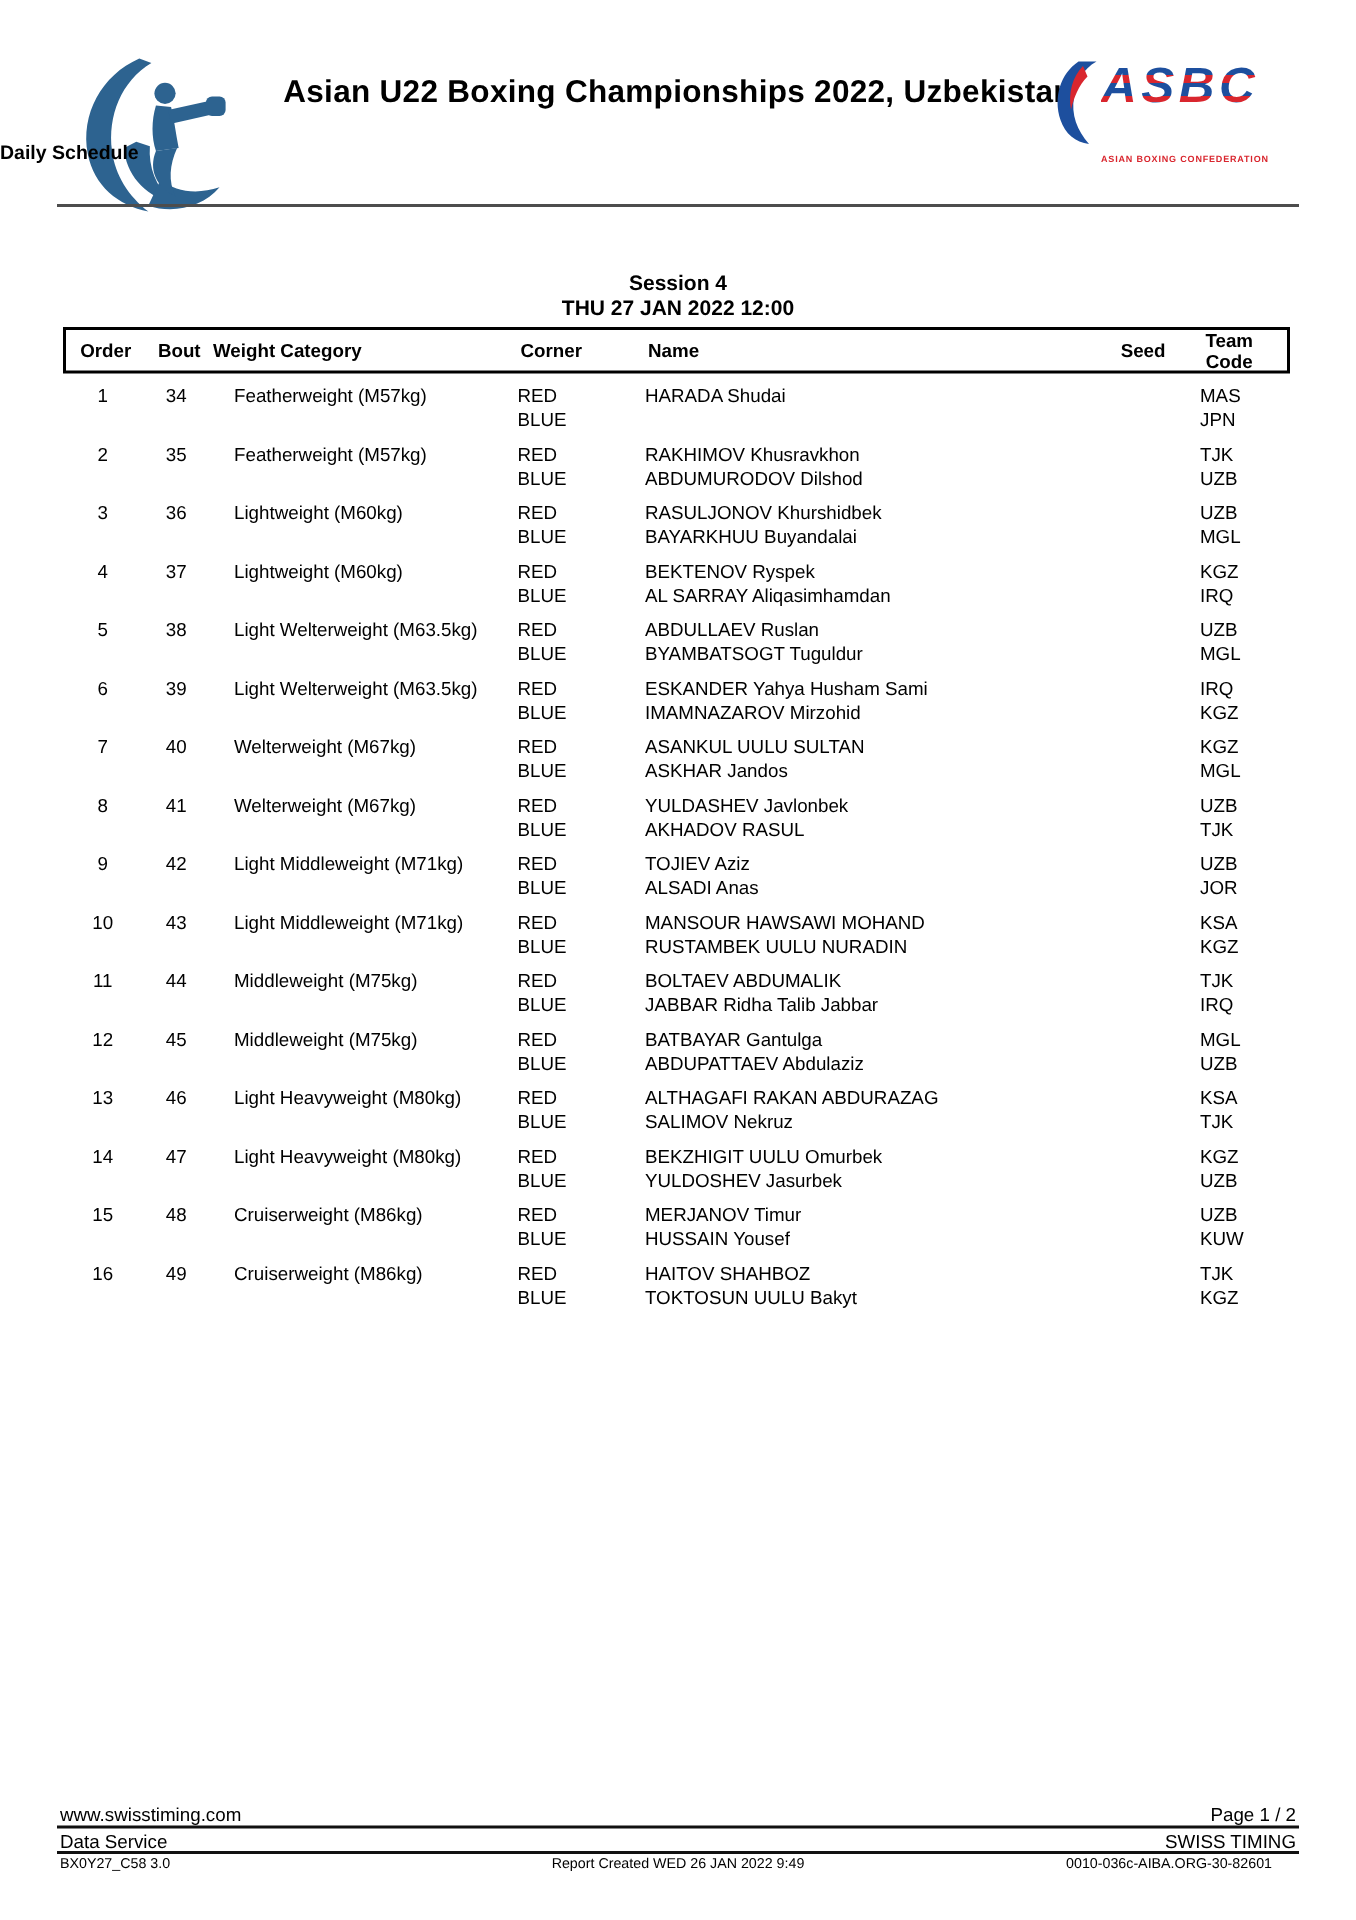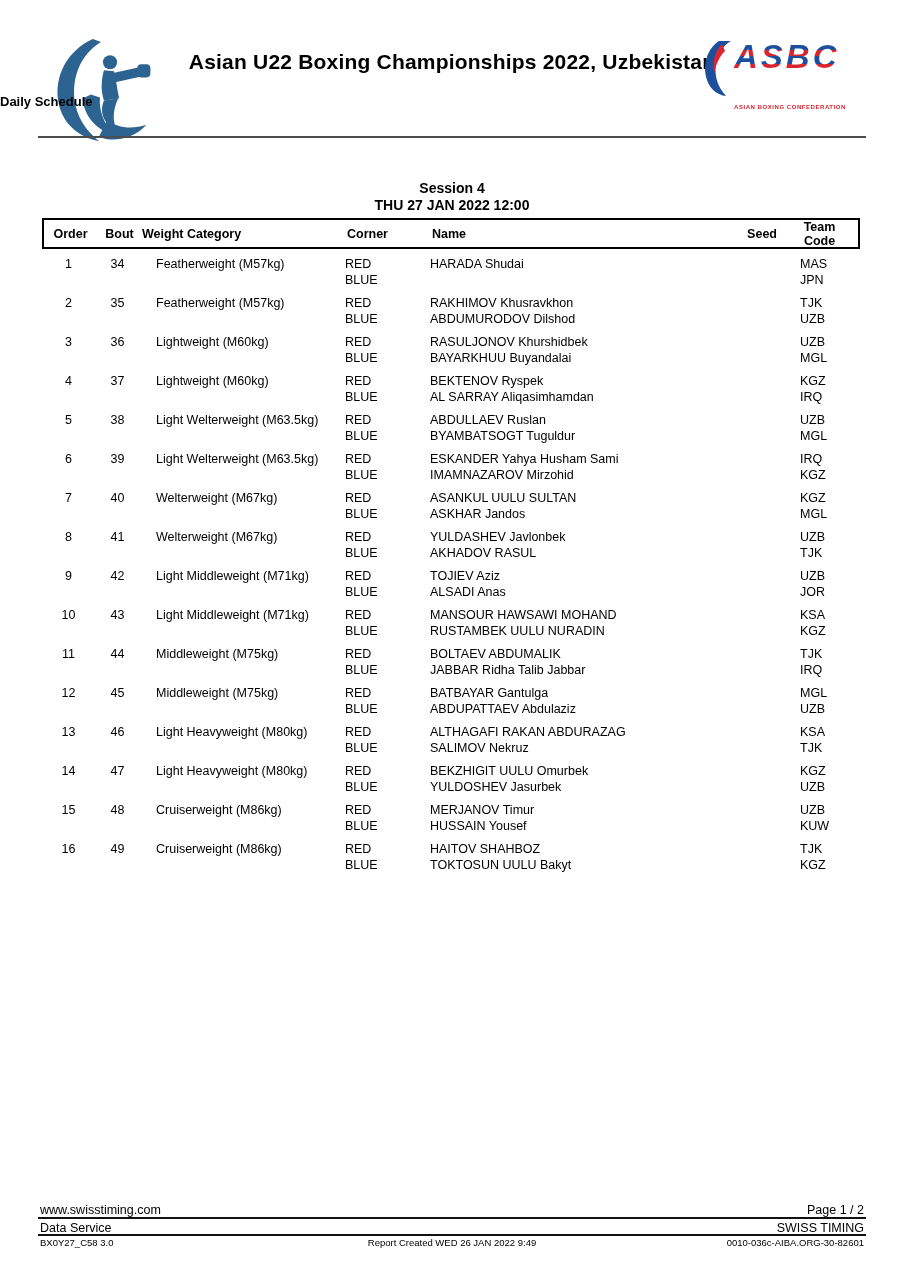--- a/index.html
+++ b/index.html
@@ -43,21 +43,21 @@
 
   
   .footer-line{left:40px;right:40px;display:flex;justify-content:space-between;font-weight:normal;font-size:12.5px;line-height:14px;}
   .f1{top:1203px;}
   .f2{top:1221px;}
   .frule1{left:38px;right:38px;top:1217px;height:2px;background:#111;}
   .frule2{left:38px;right:38px;top:1234px;height:2px;background:#111;}
   .f3{top:1237px;left:40px;right:40px;font-size:9.5px;line-height:11px;font-weight:normal;}
   .f3 .center{position:absolute;left:0;right:0;text-align:center;}
   .f3 .left{position:absolute;left:0;}
-  .f3 .right{position:absolute;right:0;padding-left:12px;}
+  .f3 .right{position:absolute;right:16px;padding-left:12px;}
 </style>
 </head>
 <body>
 
 <div>
 
   <div class="abs event-logo">
     <svg viewBox="0 0 110 105" width="112" height="106" xmlns="http://www.w3.org/2000/svg">
       <g fill="#2d6390">
         <path d="M40 3 C15 14 1 40 6 66 C10 87 26 100 46 104 C33 94 24 80 22 64 C19 41 28 18 48 6 Z"></path>

